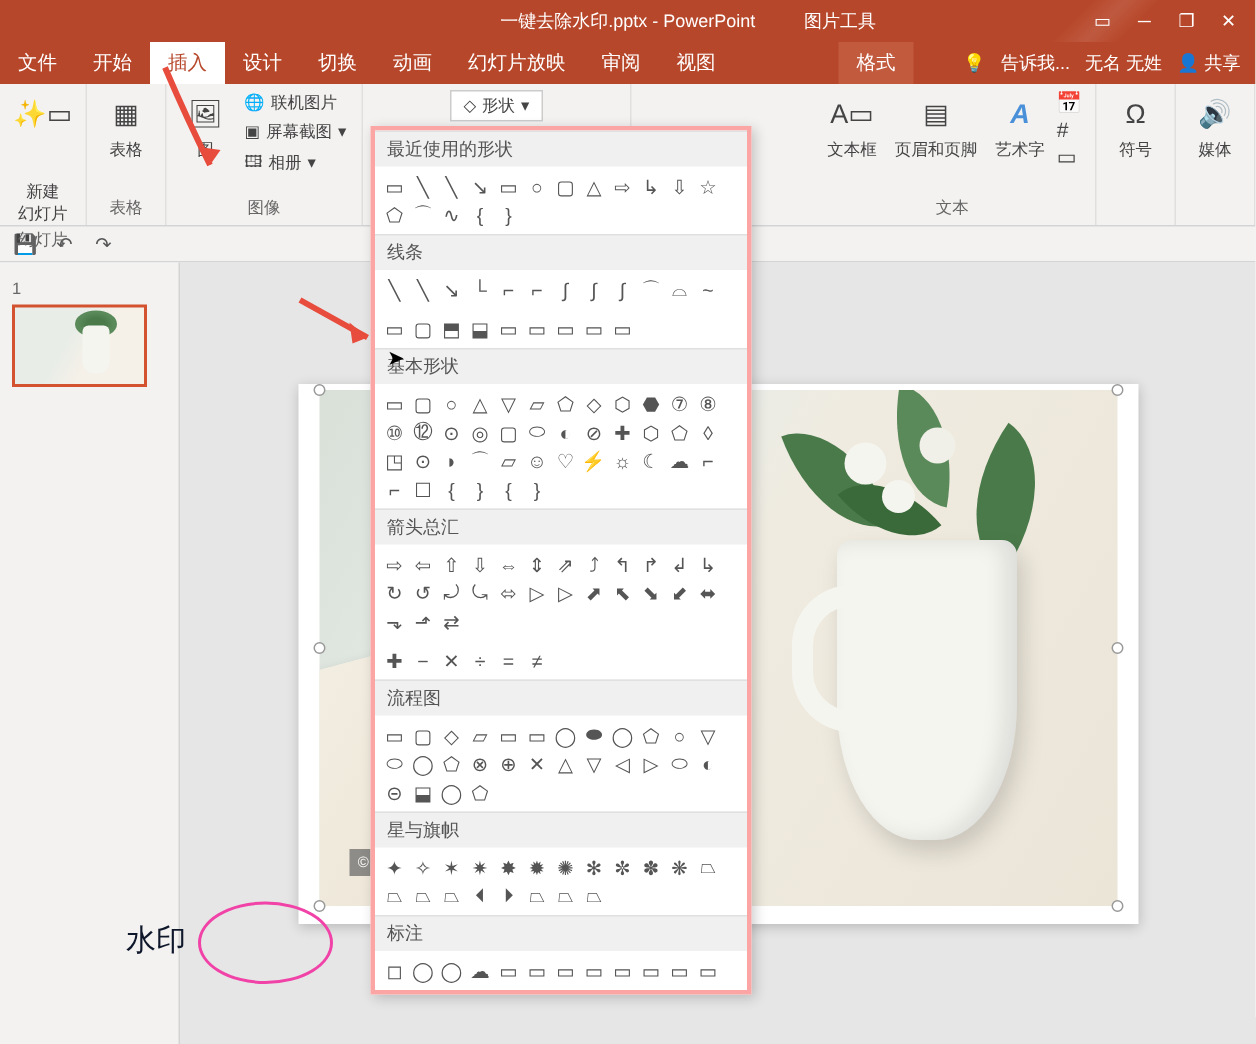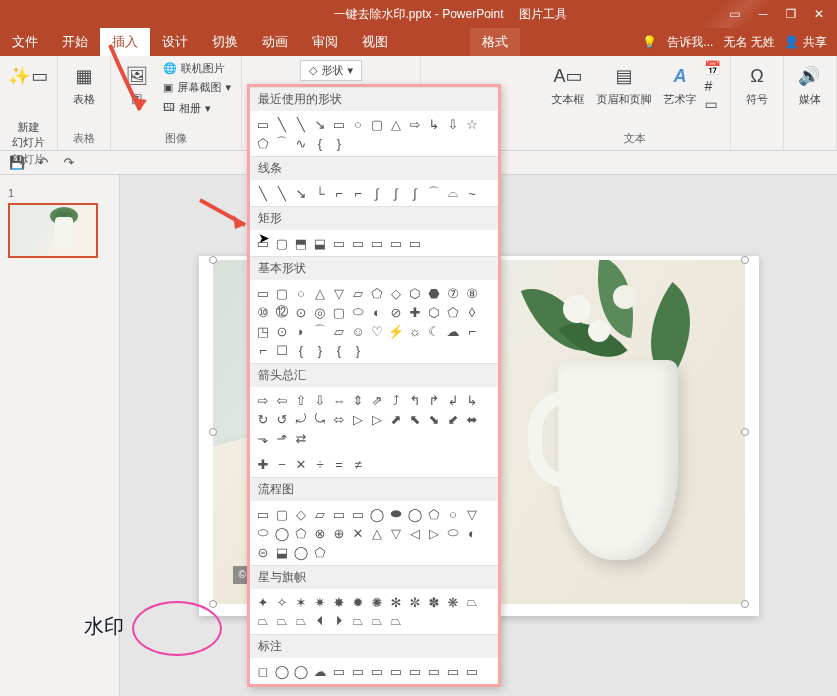--- a/index.html
+++ b/index.html
@@ -1,21 +1,21 @@
 <!DOCTYPE html>
 <html><head>
 <meta charset="utf-8">
 <style>
 * { margin: 0; padding: 0; box-sizing: border-box; font-family: "Microsoft YaHei", sans-serif; }
 body { background: #fff; width: 837px; height: 696px; overflow: hidden; position: relative; }
 
 .titlebar { height: 28px; background: #b7472a; display: flex; align-items: center; color: #fff; font-size: 12px; position: relative; }
 .titlebar::before { content: ""; position: absolute; right: 0; top: 0; width: 200px; height: 28px; background: linear-gradient(135deg, transparent 40%, rgba(255,255,255,0.1) 50%, transparent 60%); }
 .title-center { position: absolute; left: 50%; transform: translateX(-50%); }
-.title-tools { position: absolute; left: 519px; }
+.title-tools { position: absolute; left: 536px; }
 .title-right { margin-left: auto; display: flex; align-items: center; gap: 8px; padding-right: 8px; }
 .winbtn { width: 20px; height: 20px; display: inline-flex; align-items: center; justify-content: center; }
 
 .tabs { height: 28px; background: #b7472a; display: flex; align-items: center; color: #fff; font-size: 13px; }
 .tab { padding: 0 12px; height: 28px; display: flex; align-items: center; cursor: pointer; }
 .tab.active { background: #fff; color: #b7472a; }
 .tab.format { background: #c25a3e; margin-left: 70px; }
 .tabs-right { margin-left: auto; display: flex; align-items: center; gap: 10px; padding-right: 10px; font-size: 12px; }
 .bulb { color: #ffd966; }
 
@@ -80,20 +80,21 @@
   </div>
 </div>
 
 <div class="tabs">
   <div class="tab">文件</div>
   <div class="tab">开始</div>
   <div class="tab active">插入</div>
   <div class="tab">设计</div>
   <div class="tab">切换</div>
   <div class="tab">动画</div>
+  <div class="tab">幻灯片放映</div>
   <div class="tab">审阅</div>
   <div class="tab">视图</div>
   <div class="tab format">格式</div>
   <div class="tabs-right">
     <span class="bulb">💡</span>
     <span>告诉我...</span>
     <span>无名 无姓</span>
     <span>👤 <span>共享</span></span>
   </div>
 </div>
@@ -256,21 +257,20 @@
       <span class="sd-shape">└</span>
       <span class="sd-shape">⌐</span>
       <span class="sd-shape">⌐</span>
       <span class="sd-shape">∫</span>
       <span class="sd-shape">∫</span>
       <span class="sd-shape">∫</span>
       <span class="sd-shape">⌒</span>
       <span class="sd-shape">⌓</span>
       <span class="sd-shape">~</span>
   </div>
-  <div class="sd-header">矩形</div>
   <div class="sd-grid">
     <span class="sd-shape">▭</span>
       <span class="sd-shape">▢</span>
       <span class="sd-shape">⬒</span>
       <span class="sd-shape">⬓</span>
       <span class="sd-shape">▭</span>
       <span class="sd-shape">▭</span>
       <span class="sd-shape">▭</span>
       <span class="sd-shape">▭</span>
       <span class="sd-shape">▭</span>

